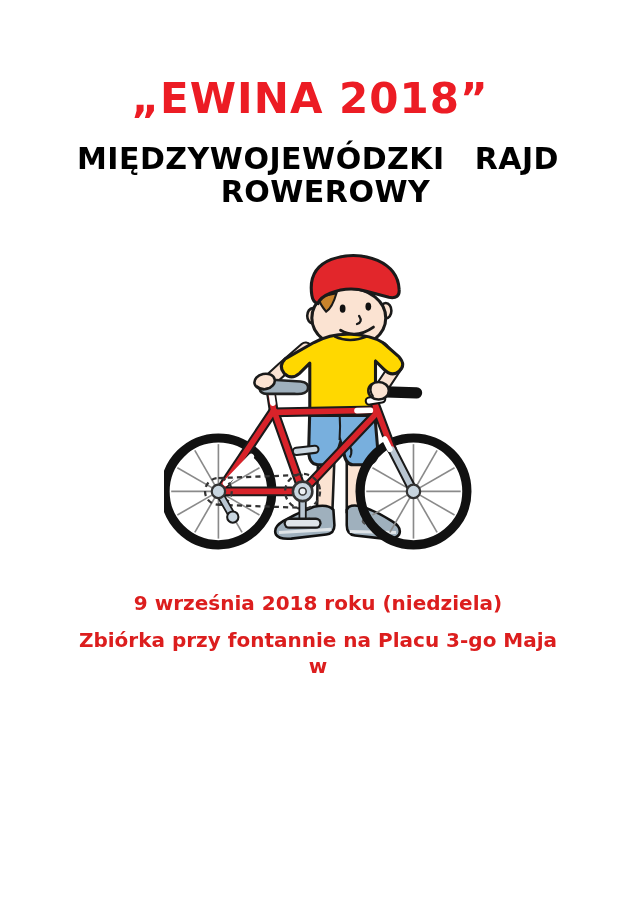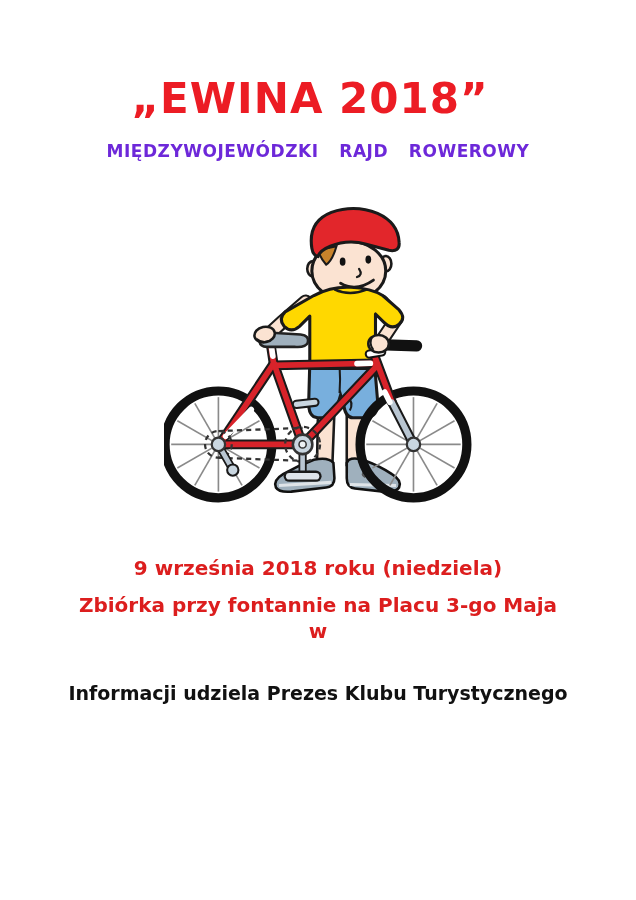--- a/index.html
+++ b/index.html
@@ -6,25 +6,25 @@
   body{
     width:636px;height:900px;background:#ffffff;overflow:hidden;
     font-family:"DejaVu Sans","Liberation Sans",sans-serif;
     font-weight:bold;text-align:center;color:#1a1a1a;
   }
   .title{
     margin:76px 16px 0 0;font-size:42px;line-height:1.1;
     color:#ec1c24;letter-spacing:1px;
   }
   .subtitle{
-    margin:20px 0 0 0;font-size:17px;line-height:1.1;
-    color:#6d28d9;letter-spacing:0.5px;word-spacing:4px;
+    margin:20px 0 0 0;font-size:30px;line-height:1.1;
+    color:#000000;letter-spacing:0.5px;word-spacing:4px;
   }
   .illustration-wrap{margin-top:40px;height:303px;}
-  .date-line{margin:52px 0 0 0;font-size:20px;line-height:24px;color:#dc1e1e;}
+  .date-line{margin:40px 0 0 0;font-size:20px;line-height:24px;color:#dc1e1e;}
   .meeting-line{margin:12px auto 0 auto;width:480px;font-size:20px;line-height:26px;color:#dc1e1e;}
   .meeting-line span{display:block;}
   .info-block{margin-top:38px;font-size:19px;line-height:22px;color:#111111;}
   .info-block p{margin:0 0 12px 0;}
 </style>
 </head>
 <body>
 
 <div class="title">„EWINA 2018”</div>
 
@@ -193,14 +193,13 @@
   </svg>
 </div>
 
 <div class="date-line">9 września 2018 roku (niedziela)</div>
 
 <div class="meeting-line">
   <span>Zbiórka przy fontannie na Placu 3-go Maja w</span>
 </div>
 
 <div class="info-block">
-  <p>Informacji udziela Prezes Klubu Turystycznego</p>
 </div>
 
 </body></html>

